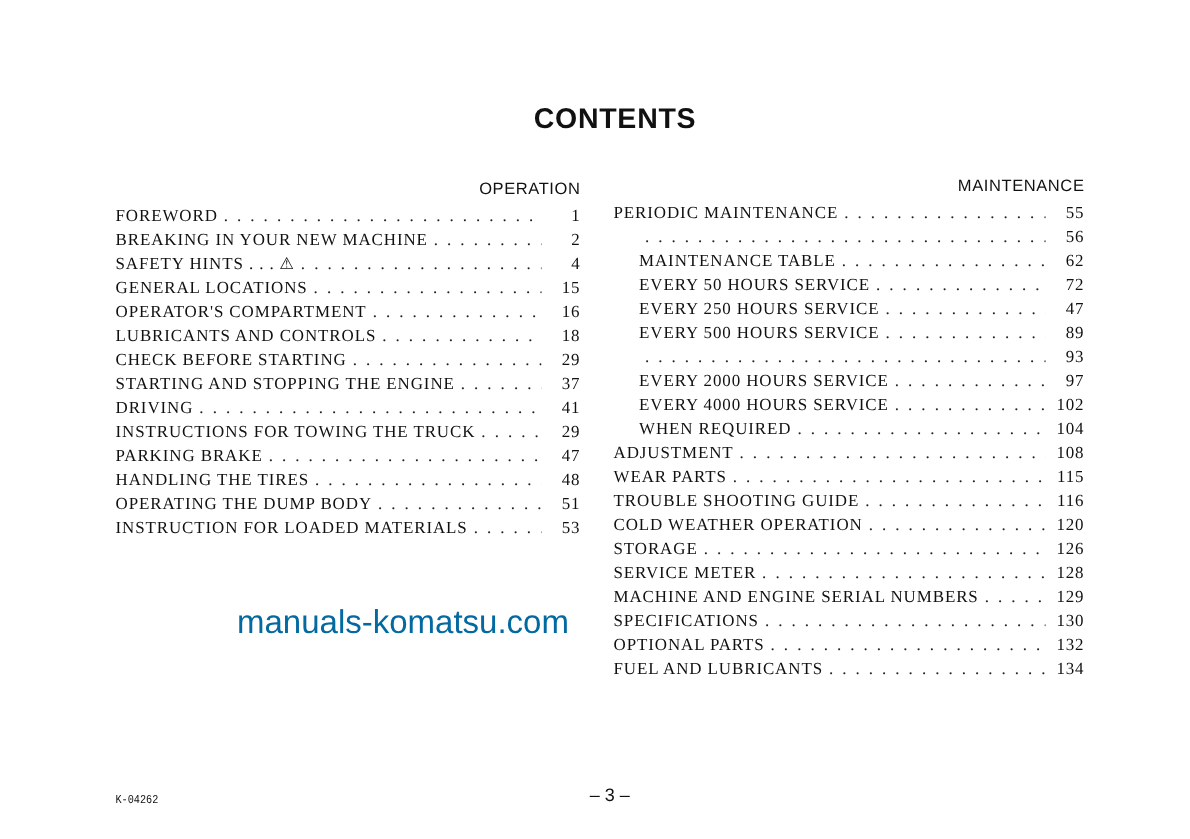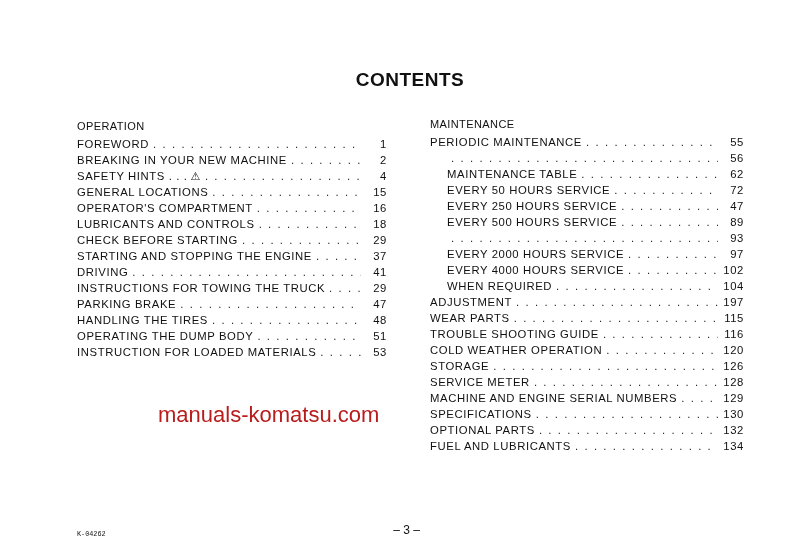--- a/index.html
+++ b/index.html
@@ -1,29 +1,29 @@
 <!DOCTYPE html>
 <html><head>
 <meta charset="utf-8">
 <style>
   html, body { margin:0; padding:0; background:#fff; }
   body { width:793px; height:559px; position:relative; overflow:hidden; color:#111; font-family:"Liberation Sans", sans-serif; }
   .title { position:absolute; top:69px; left:0; width:820px; text-align:center; font-weight:bold; font-size:19px; letter-spacing:0.5px; }
   .col { position:absolute; }
   .col-left { left:77px; top:120px; width:310px; }
-  .col-right { left:430px; top:118px; width:314px; }
-  .heading { text-align:left; font-size:11px; letter-spacing:0.4px; margin-bottom:3px; height:13px; }
-  .entry { display:flex; align-items:baseline; font-size:11.3px; letter-spacing:0.6px; height:16px; line-height:16px; white-space:nowrap; }
+  .col-right { left:409px; top:118px; width:314px; }
+  .heading { text-align:right; font-size:11px; letter-spacing:0.4px; margin-bottom:3px; height:13px; }
+  .entry { display:flex; align-items:baseline; font-size:11.3px; letter-spacing:0.6px; height:16px; line-height:16px; white-space:nowrap;font-family:Liberation Serif, serif; }
   .entry.indent { padding-left:17px; }
   .entry .label { flex:0 0 auto; }
   .entry .dots { flex:1 1 auto; overflow:hidden; margin:0 4px; letter-spacing:3.2px; color:#222; }
   .entry .dots::before { content:". . . . . . . . . . . . . . . . . . . . . . . . . . . . . . . . . . . . . . . . . . . . . . . . . . . . . . . ."; letter-spacing:1.6px; }
   .entry .page { flex:0 0 auto; width:22px; text-align:right; }
   .warn { display:inline-block; margin-left:3px; font-size:11px; }
-  .watermark { position:absolute; left:158px; top:402px; font-size:22px; color:#b91c1c; }
+  .watermark { position:absolute; left:158px; top:402px; font-size:22px; color:#0369a1; }
   .footer-code { position:absolute; left:77px; top:529px; font-size:8px; font-family:"Liberation Mono", monospace; transform:scaleX(0.85); transform-origin:left; }
   .page-num { position:absolute; left:0; width:813px; top:523px; text-align:center; font-size:12px; }
 </style>
 </head>
 <body>
 
 <div class="title">CONTENTS</div>
 
 <div class="col col-left">
   <div class="heading">OPERATION</div>
@@ -146,21 +146,21 @@
       <span class="page">102</span>
     </div>
   <div class="entry indent">
       <span class="label">WHEN REQUIRED</span>
       <span class="dots"></span>
       <span class="page">104</span>
     </div>
   <div class="entry">
       <span class="label">ADJUSTMENT</span>
       <span class="dots"></span>
-      <span class="page">197</span>
+      <span class="page">108</span>
     </div>
   <div class="entry">
       <span class="label">WEAR PARTS</span>
       <span class="dots"></span>
       <span class="page">115</span>
     </div>
   <div class="entry">
       <span class="label">TROUBLE SHOOTING GUIDE</span>
       <span class="dots"></span>
       <span class="page">116</span>

